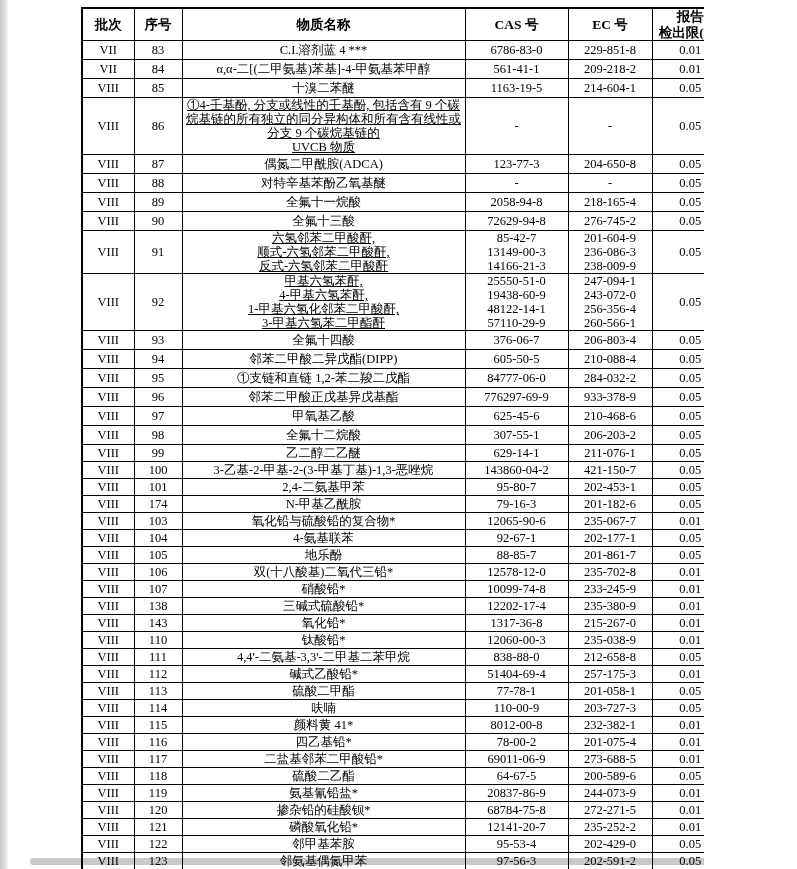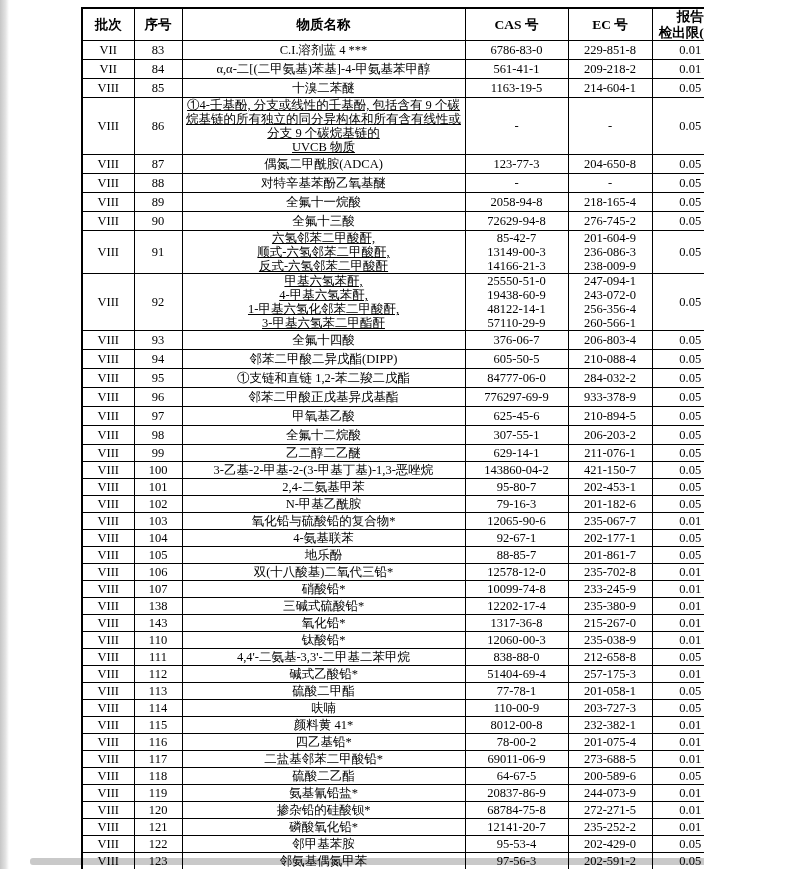--- a/index.html
+++ b/index.html
@@ -196,21 +196,21 @@
       <td>邻苯二甲酸正戊基异戊基酯</td>
       <td>776297-69-9</td>
       <td>933-378-9</td>
       <td>0.05</td>
     </tr>
         <tr class="rg-a">
       <td>VIII</td>
       <td>97</td>
       <td>甲氧基乙酸</td>
       <td>625-45-6</td>
-      <td>210-894-5</td>
+      <td>210-468-6</td>
       <td>0.05</td>
     </tr>
         <tr class="rg-a">
       <td>VIII</td>
       <td>98</td>
       <td>全氟十二烷酸</td>
       <td>307-55-1</td>
       <td>206-203-2</td>
       <td>0.05</td>
     </tr>
@@ -233,21 +233,21 @@
         <tr class="rg-b">
       <td>VIII</td>
       <td>101</td>
       <td>2,4-二氨基甲苯</td>
       <td>95-80-7</td>
       <td>202-453-1</td>
       <td>0.05</td>
     </tr>
         <tr class="rg-b">
       <td>VIII</td>
-      <td>102</td>
+      <td>174</td>
       <td>N-甲基乙酰胺</td>
       <td>79-16-3</td>
       <td>201-182-6</td>
       <td>0.05</td>
     </tr>
         <tr class="rg-b">
       <td>VIII</td>
       <td>103</td>
       <td>氧化铅与硫酸铅的复合物*</td>
       <td>12065-90-6</td>

